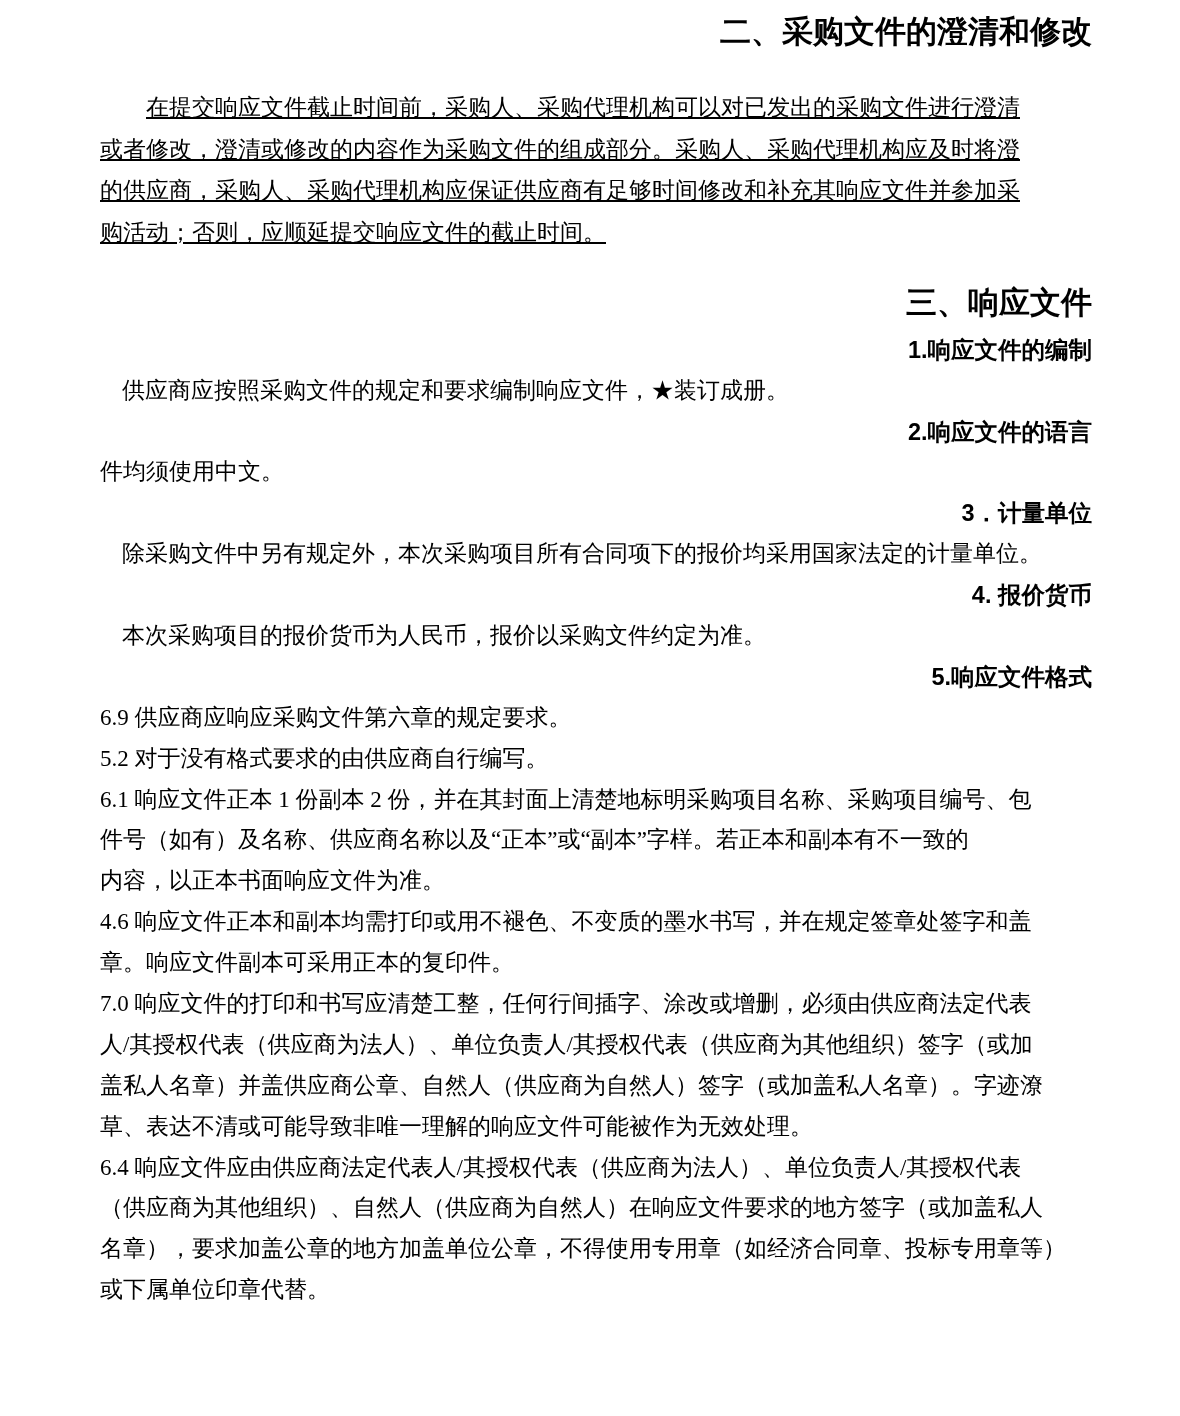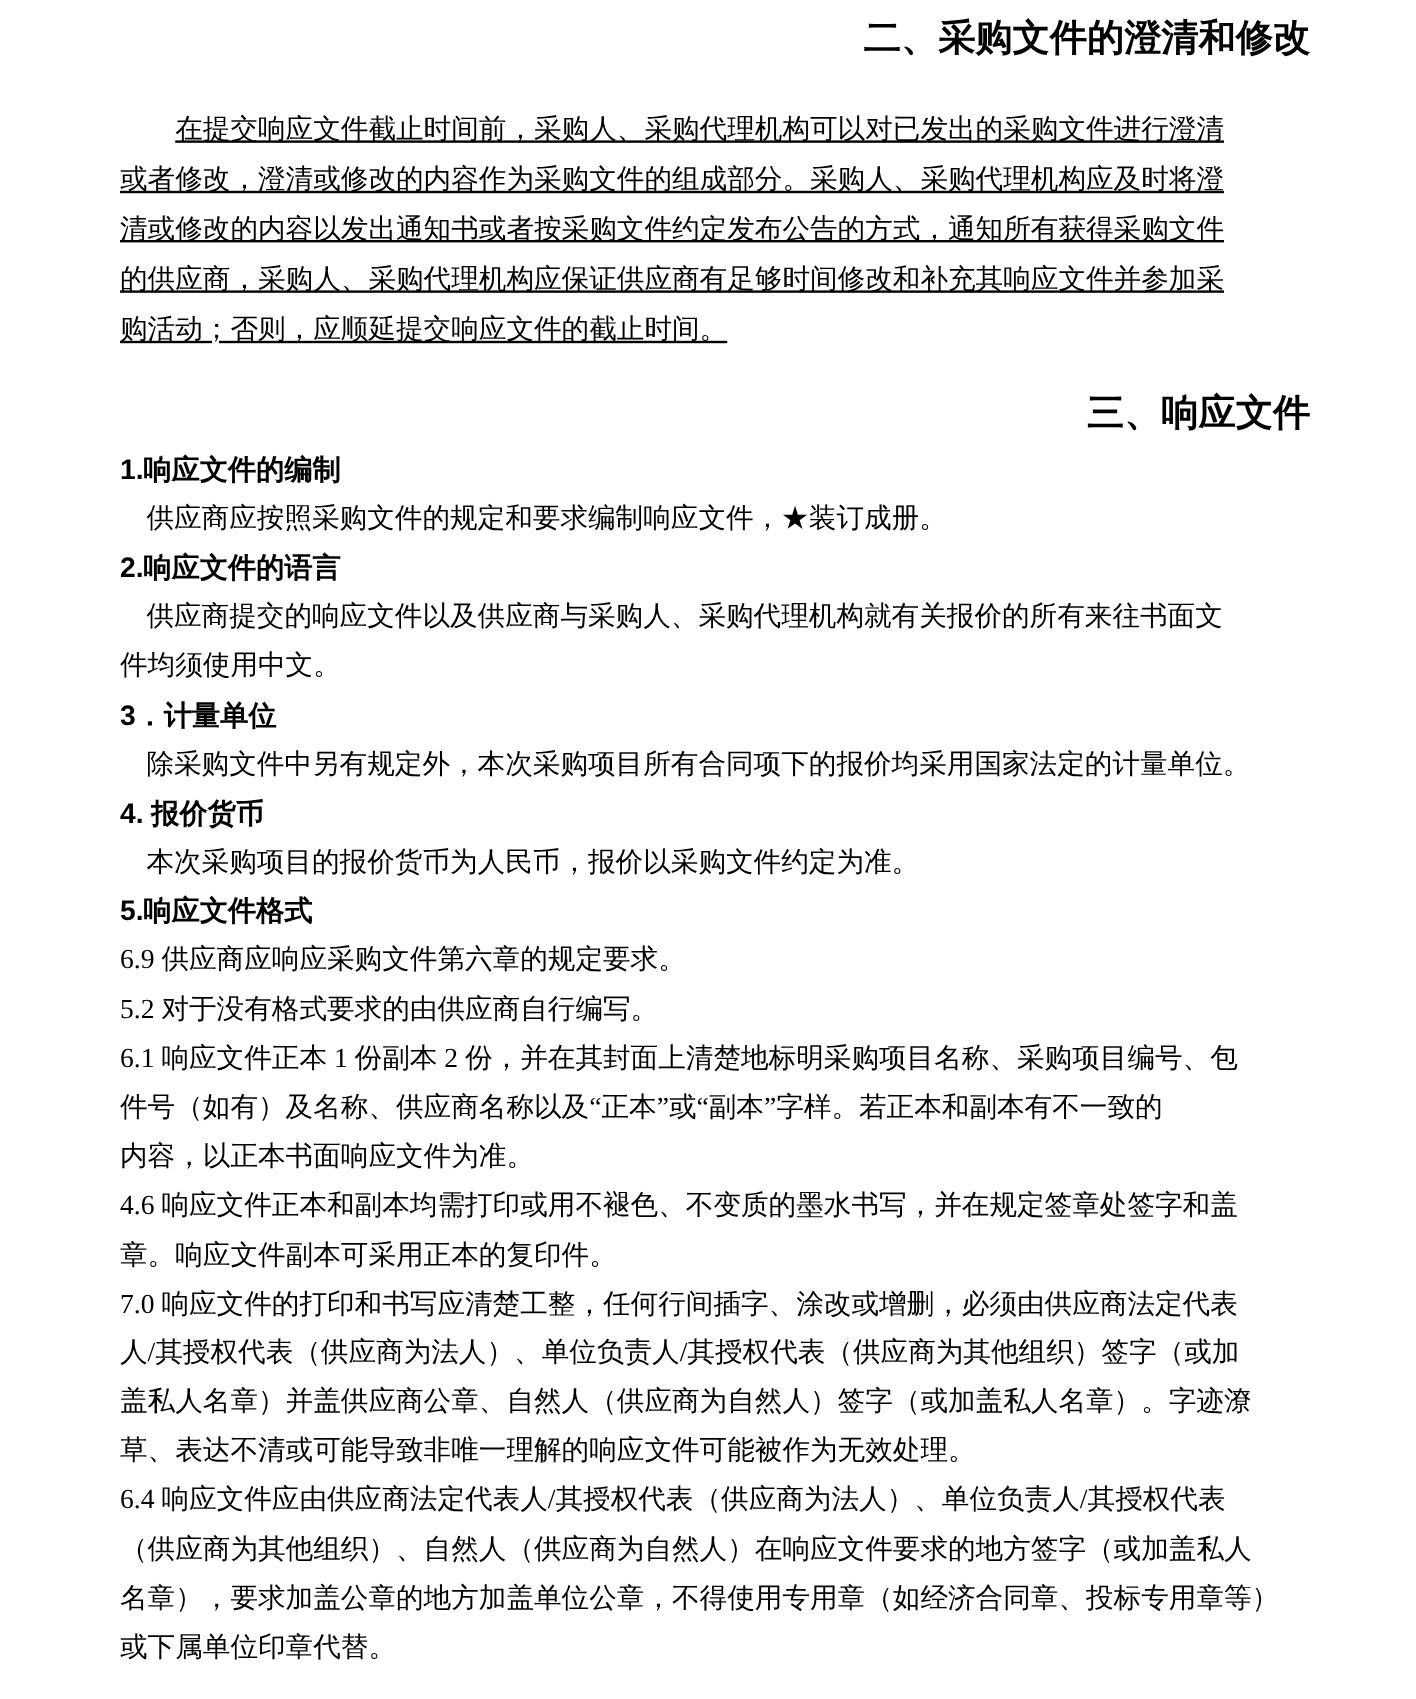--- a/index.html
+++ b/index.html
@@ -38,47 +38,46 @@
     white-space: nowrap;
   }
   .body3 .line {
     height: 40.9px;
     line-height: 40.9px;
   }
   .h {
     font-family: "Liberation Sans", "DejaVu Sans", sans-serif;
     font-weight: bold;
     font-size: 23.5px;
+    text-align: right;
   }
   .ind1 { padding-left: 22px; }
   .ind2 { text-indent: 46px; }
 </style>
 </head>
 <body>
 
 <div class="doc">
 
   <div id="title2" class="sec-title">二、采购文件的澄清和修改</div>
 
   <div class="para1">
     <div class="line ind2">在提交响应文件截止时间前，采购人、采购代理机构可以对已发出的采购文件进行澄清</div>
     <div class="line">或者修改，澄清或修改的内容作为采购文件的组成部分。采购人、采购代理机构应及时将澄</div>
-    <div class="line">清或修改的内容以发出通知书或者按采购文件约定发布公告的方式，通知所有获得采购文件</div>
     <div class="line">的供应商，采购人、采购代理机构应保证供应商有足够时间修改和补充其响应文件并参加采</div>
     <div class="line">购活动；否则，应顺延提交响应文件的截止时间。</div>
   </div>
 
   <div id="title3" class="sec-title">三、响应文件</div>
 
   <div class="body3">
     <div class="line h">1.响应文件的编制</div>
     <div class="line ind1">供应商应按照采购文件的规定和要求编制响应文件，★装订成册。</div>
 
     <div class="line h">2.响应文件的语言</div>
-    <div class="line ind1">供应商提交的响应文件以及供应商与采购人、采购代理机构就有关报价的所有来往书面文</div>
     <div class="line">件均须使用中文。</div>
 
     <div class="line h">3．计量单位</div>
     <div class="line ind1">除采购文件中另有规定外，本次采购项目所有合同项下的报价均采用国家法定的计量单位。</div>
 
     <div class="line h">4. 报价货币</div>
     <div class="line ind1">本次采购项目的报价货币为人民币，报价以采购文件约定为准。</div>
 
     <div class="line h">5.响应文件格式</div>
     <div class="line">6.9 供应商应响应采购文件第六章的规定要求。</div>

